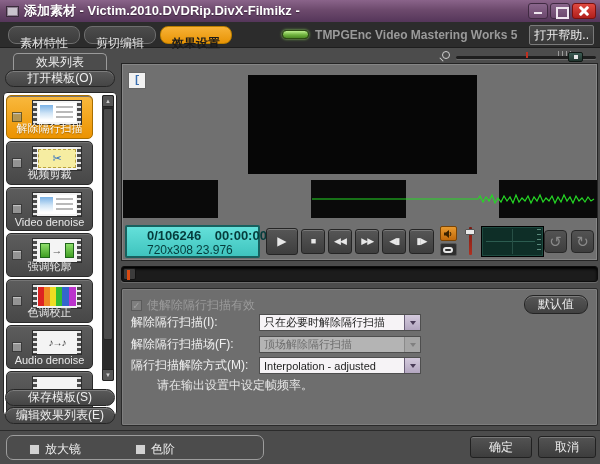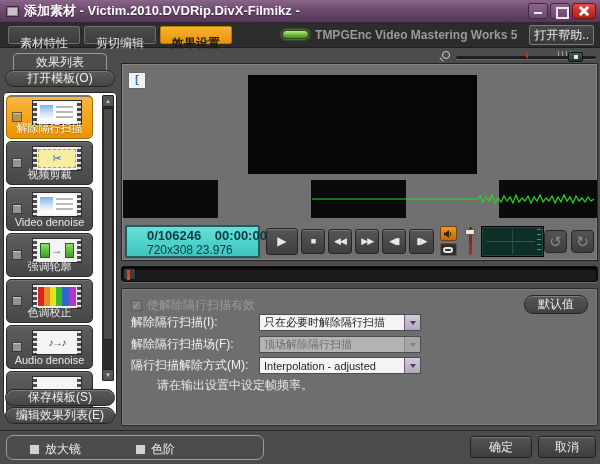--- a/index.html
+++ b/index.html
@@ -25,21 +25,21 @@
   .wb.close::before,.wb.close::after { content:""; position:absolute; left:50%; top:50%;
     width:12px; height:3px; background:#fff; border-radius:1px; }
   .wb.close::before { transform:translate(-50%,-50%) rotate(45deg); }
   .wb.close::after  { transform:translate(-50%,-50%) rotate(-45deg); }
 
   
   .tabbar { position:absolute; left:0; top:22px; width:600px; height:26px; background:#2c2c2c;
     display:flex; align-items:center; padding:0 4px; border-bottom:1px solid #1d1d1d; }
   .tab { height:15px; line-height:17px; padding:8px 11px; margin-left:4px; font-size:12px;
     color:#e3e3e3; background:linear-gradient(180deg,#4c4c4c,#3c3c3c);
-    border:1px solid #6e6e6e; border-radius:2px; cursor:pointer; }
+    border:1px solid #6e6e6e; border-radius:8px; cursor:pointer; }
   .tab.active { background:linear-gradient(180deg,#f7b236,#e89406); color:#1a1a1a;
     border-color:#b87d00; font-weight:bold; }
   .brand { margin-left:auto; display:flex; align-items:center; }
   .capsule { width:27px; height:9px; border-radius:5px; margin-right:6px;
     background:linear-gradient(180deg,#bdf08e 0%,#6fb33e 55%,#4c8a24 100%);
     border:1px solid #2c4d12; box-shadow:0 0 3px #8ed45e; }
   .brand-text { color:#9a9a9a; font-size:12px; font-weight:bold; letter-spacing:0; }
   .help-btn { margin-left:12px; margin-right:2px; height:20px; line-height:18px; padding:0 4px;
     font-size:12px; color:#eee; background:linear-gradient(180deg,#484848,#383838);
     border:1px solid #7a7a7a; border-radius:2px; cursor:pointer; }

